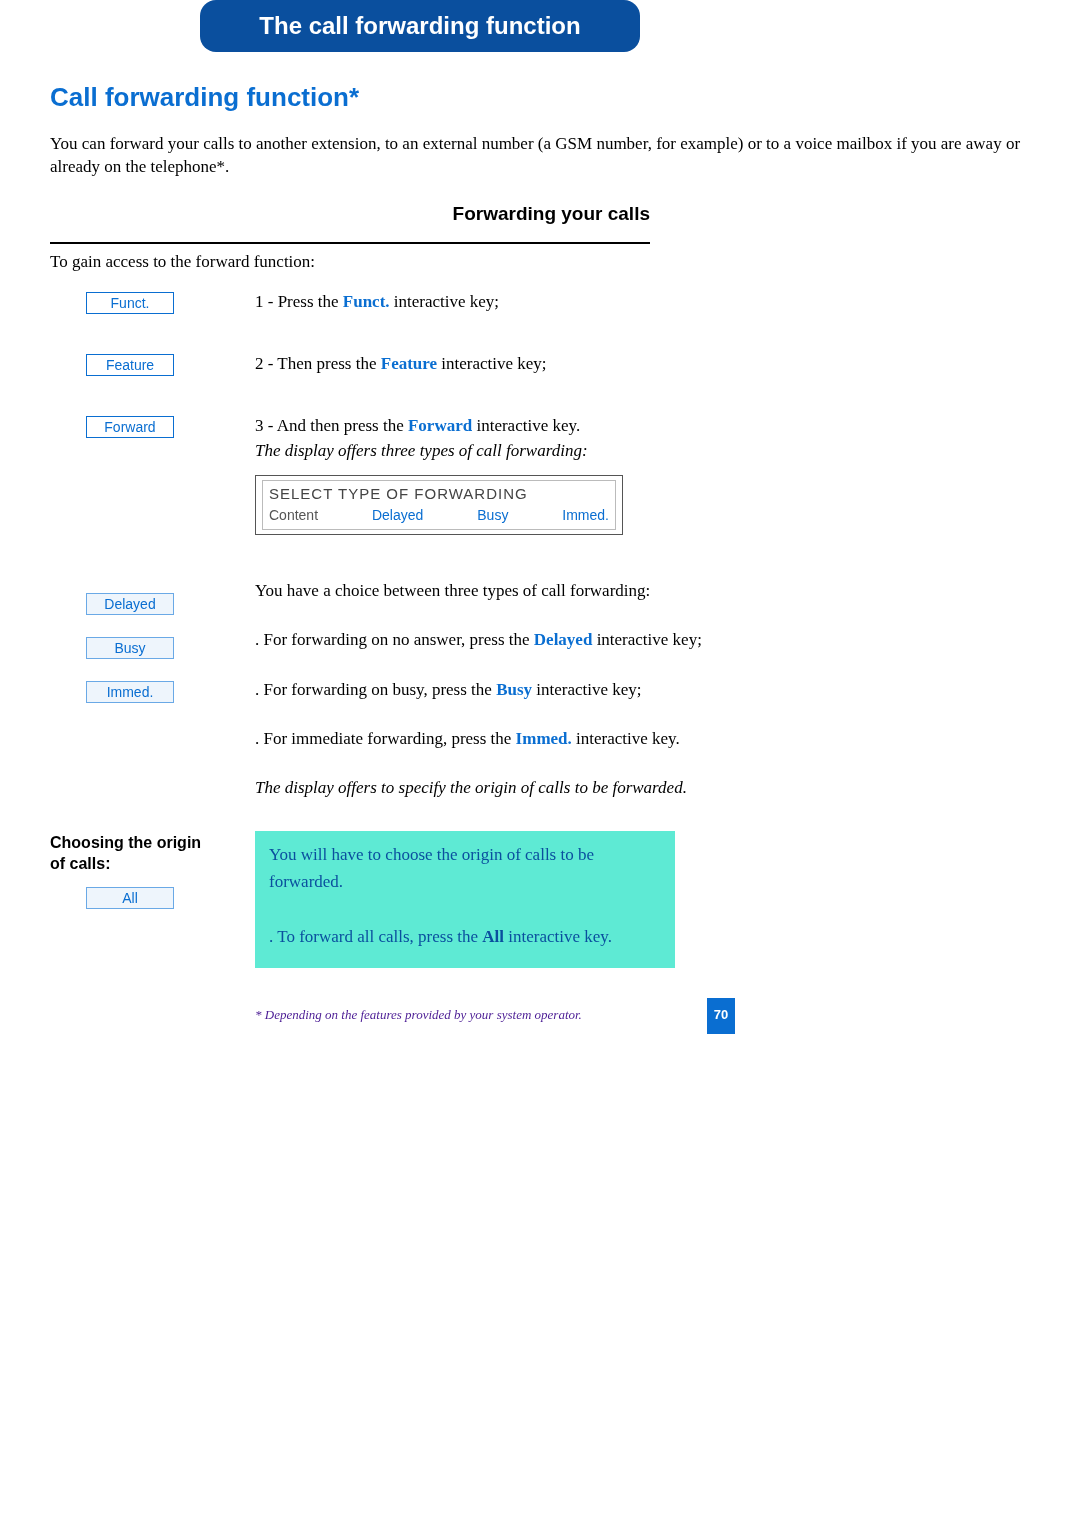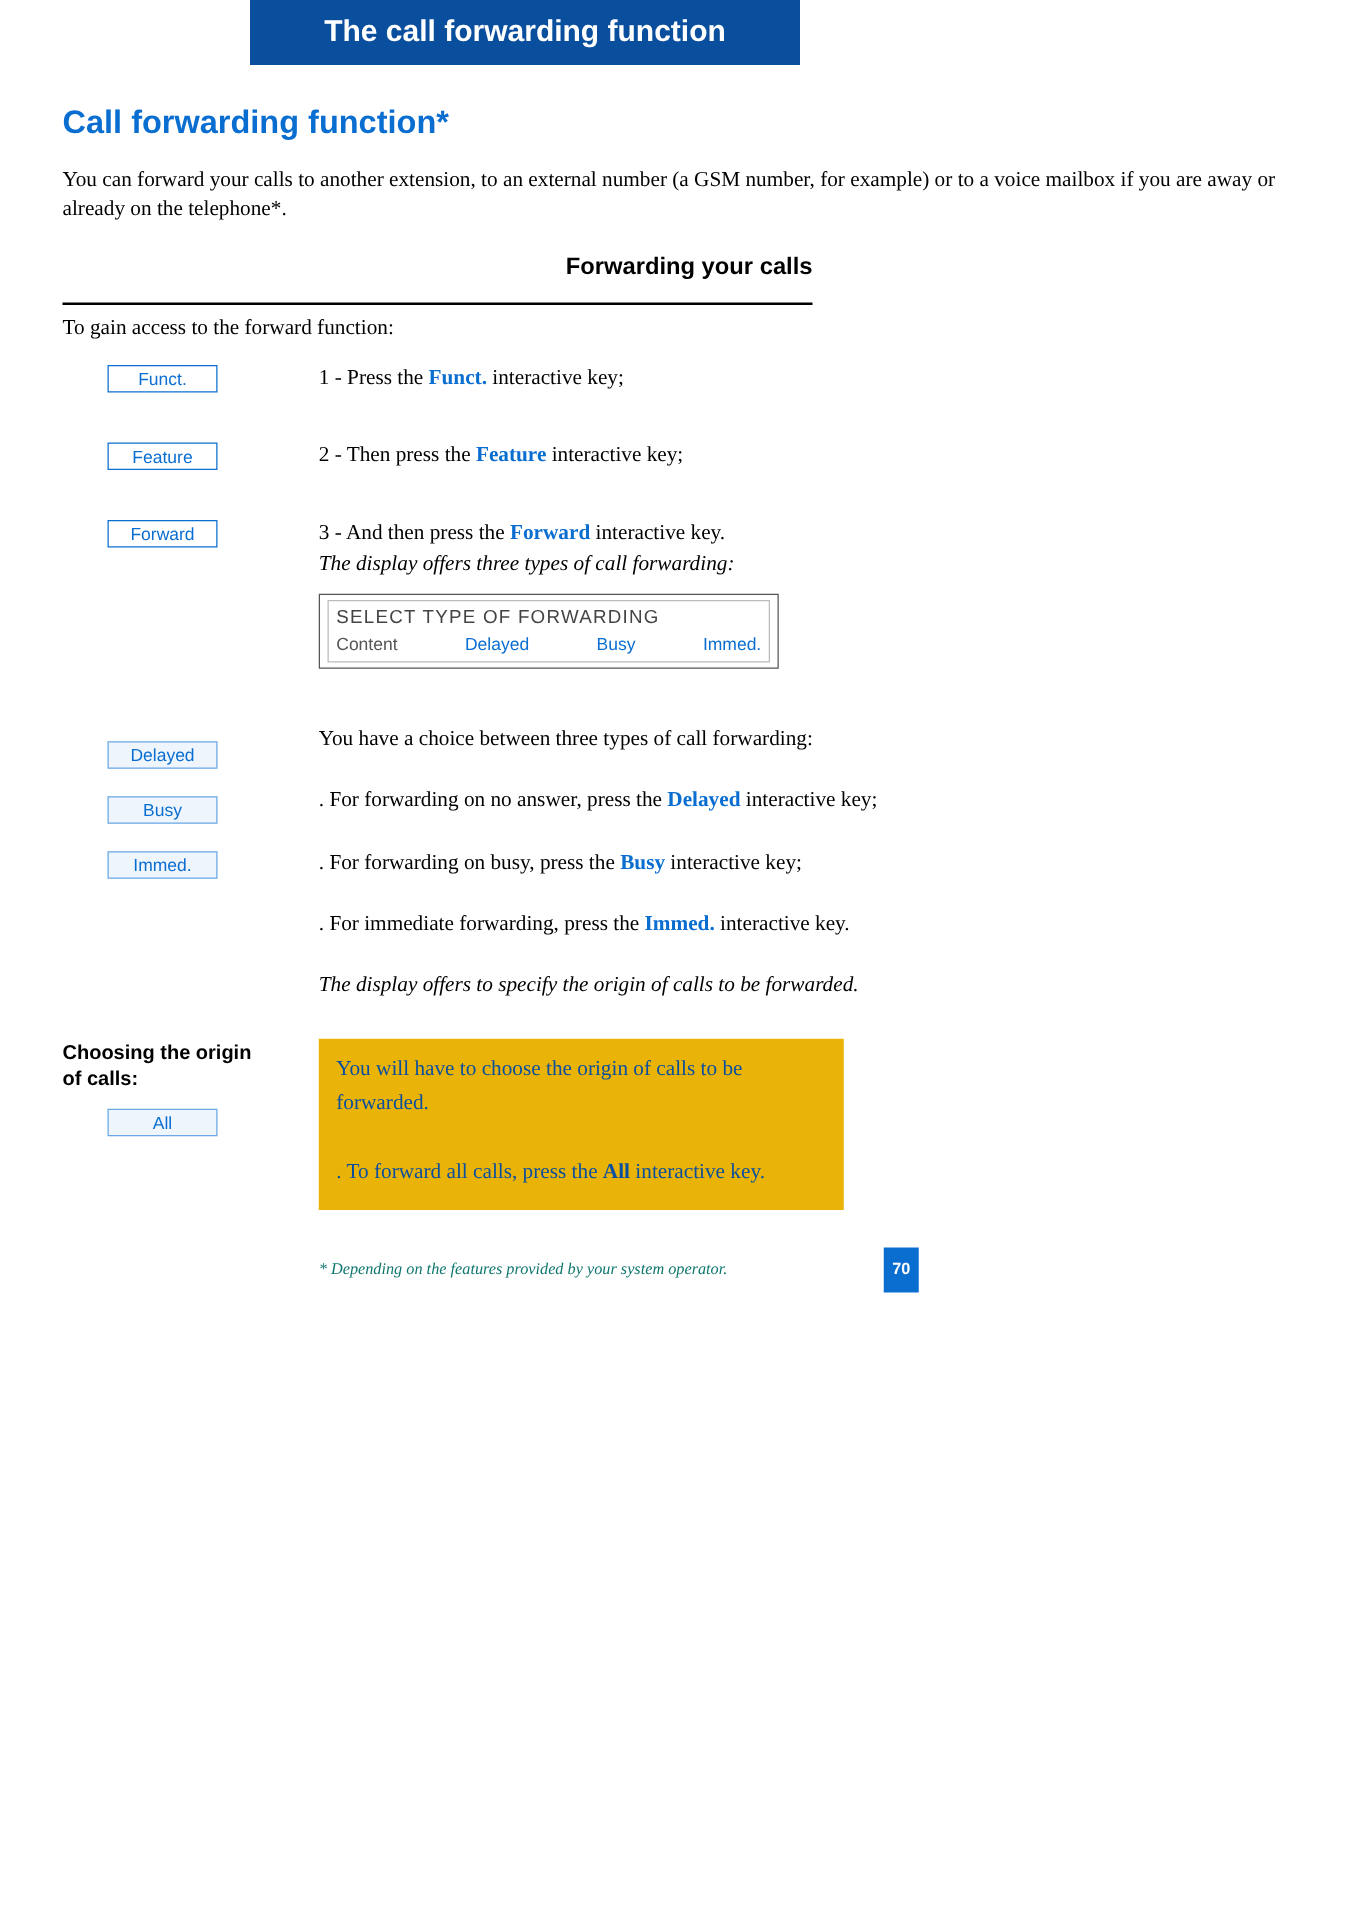--- a/index.html
+++ b/index.html
@@ -16,20 +16,21 @@
   .header-bar {
     background: #0a4f9e;
     color: #fff;
     font-family: Arial, Helvetica, sans-serif;
     font-weight: bold;
     font-size: 24px;
     text-align: center;
     padding: 12px 0;
     margin-left: 200px;
     width: 440px;
+    border-radius: 16px;
   }
   .content {
     padding: 0 50px;
   }
   .main-title {
     color: #0a6ed1;
     font-family: Arial, Helvetica, sans-serif;
     font-weight: bold;
     font-size: 26px;
     margin-top: 30px;
@@ -123,37 +124,37 @@
     line-height: 1.3;
   }
   .block {
     margin-top: 30px;
   }
   .key-stack {
     margin-top: 12px;
   }
   .key-stack .key-btn { margin-bottom: 22px; }
   .highlight-box {
-    background: #eab308;
+    background: #5eead4;
     color: #0a4f9e;
     padding: 10px 24px 18px 14px;
     max-width: 420px;
     font-size: 17px;
     line-height: 1.6;
   }
   .footer-row {
     display: flex;
     align-items: center;
     gap: 14px;
     margin-top: 30px;
   }
   .footnote {
     font-style: italic;
     font-size: 13px;
-    color: #0f766e;
+    color: #4c1d95;
     flex: 1;
   }
   .page-num {
     background: #0a6ed1;
     color: #fff;
     font-family: Arial, Helvetica, sans-serif;
     font-weight: bold;
     font-size: 13px;
     width: 28px;
     height: 36px;

